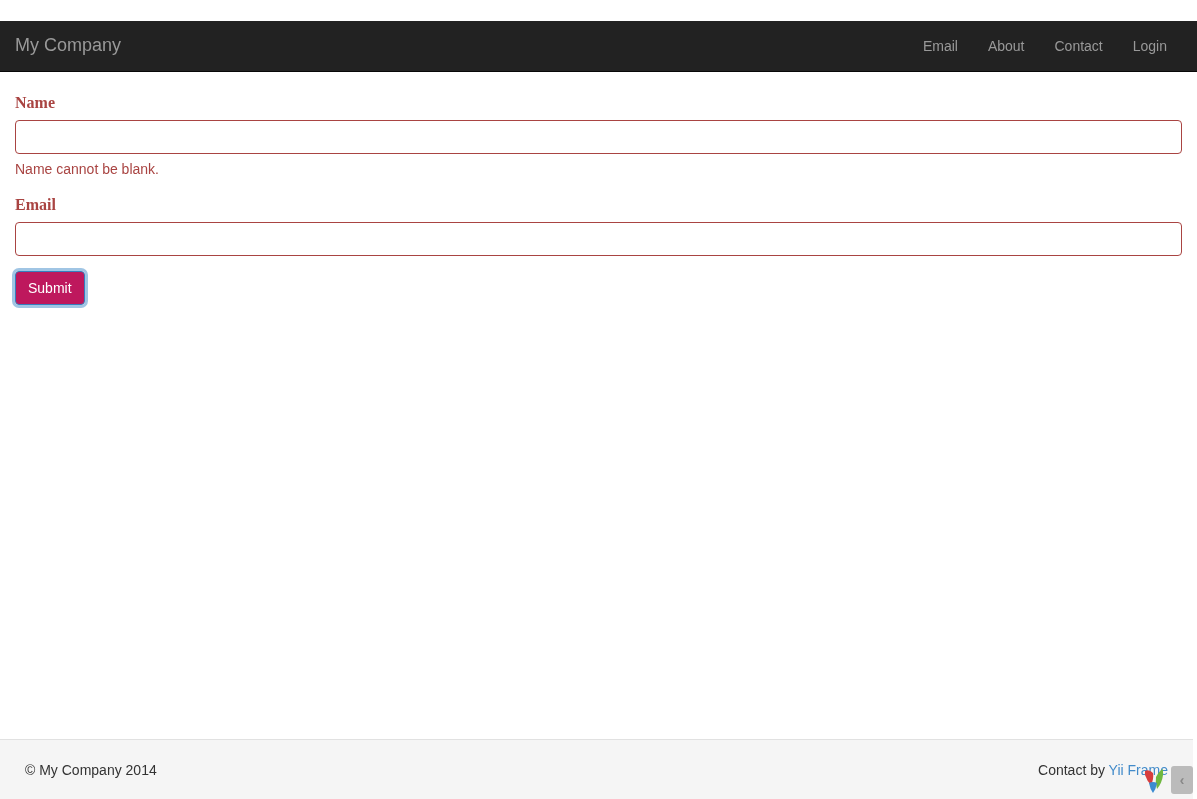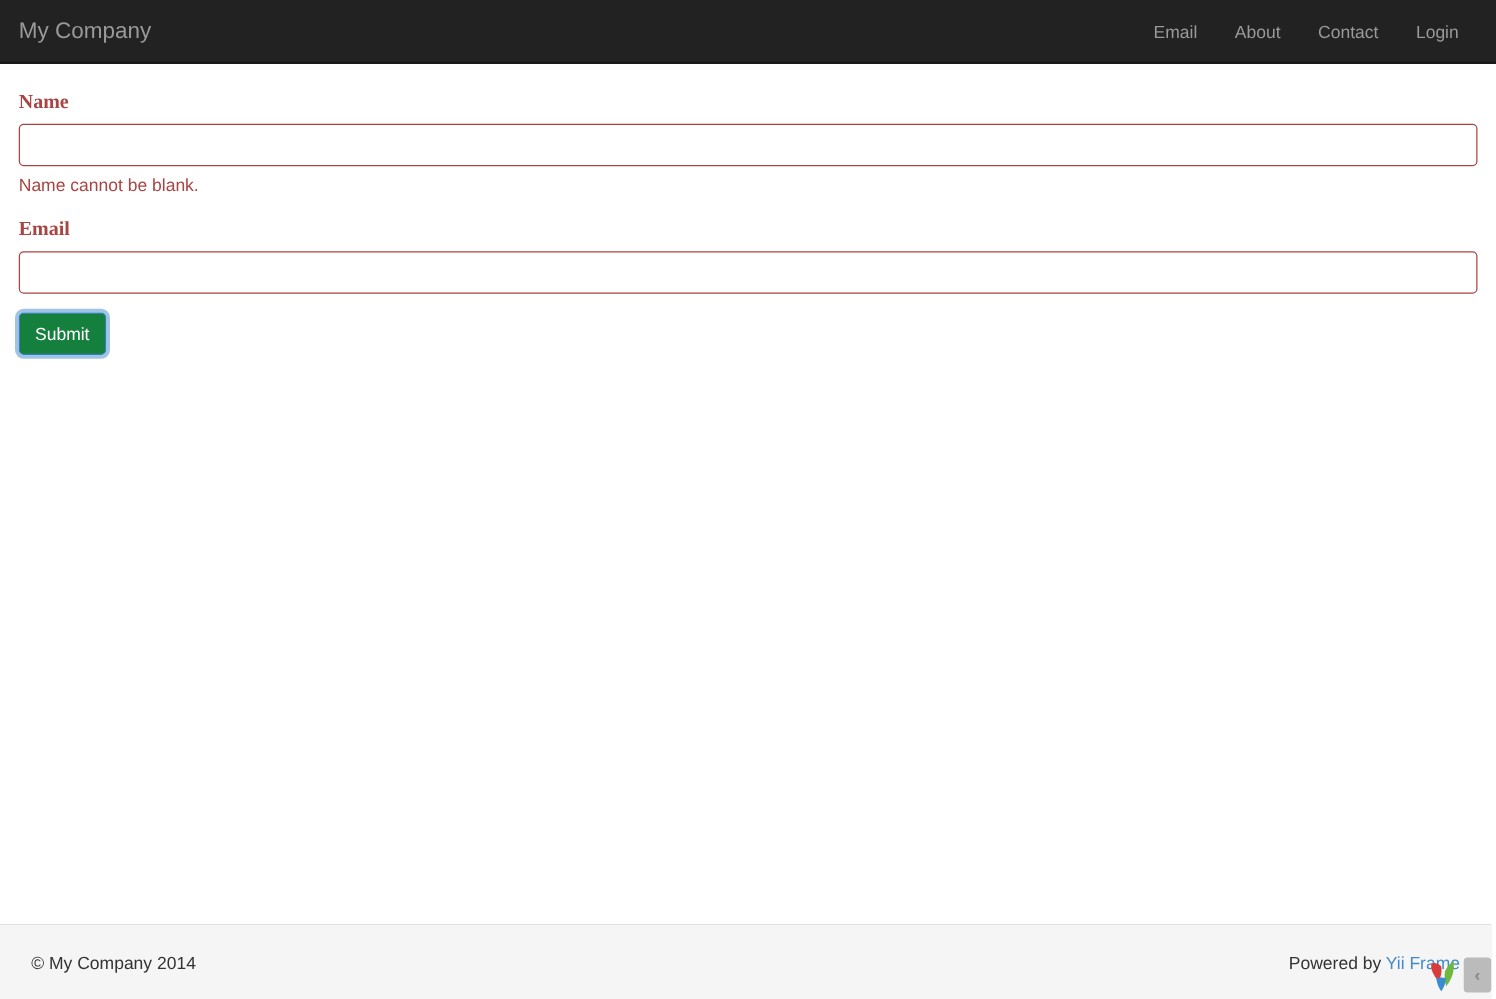--- a/index.html
+++ b/index.html
@@ -15,20 +15,21 @@
       border-bottom: 1px solid #080808;
       min-height: 50px;
       position: relative;
     }
     .navbar-container {
       padding: 0 15px;
       display: flex;
       justify-content: space-between;
       align-items: center;
       height: 50px;
+      margin-top: 21px;
     }
     .navbar-brand {
       color: #999;
       font-size: 18px;
       text-decoration: none;
       padding: 15px 15px 15px 0;
     }
     .nav {
       list-style: none;
       display: flex;
@@ -80,21 +81,21 @@
     }
     .help-block {
       display: block;
       margin-top: 5px;
       margin-bottom: 10px;
       color: #737373;
       font-size: 14px;
     }
     .btn-primary {
       color: #fff;
-      background-color: #15803d;
+      background-color: #be185d;
       border: 1px solid #357ebd;
       padding: 6px 12px;
       font-size: 14px;
       line-height: 1.428571429;
       border-radius: 4px;
       cursor: pointer;
       outline: 3px solid rgba(66,139,202,0.5);
       outline-offset: 0px;
     }
     .footer {
@@ -188,21 +189,21 @@
     </div>
     <div class="form-group">
       <button type="submit" class="btn-primary">Submit</button>
     </div>
   </form>
 </div>
 
 <footer class="footer">
   <div class="footer-left">© My Company 2014</div>
   <div class="footer-right">
-    <span>Powered by </span><a href="#">Yii Frame</a>
+    <span>Contact by </span><a href="#">Yii Frame</a>
   </div>
 </footer>
 
 <div class="debug-toolbar">
   <div class="yii-logo">
     <svg viewBox="0 0 30 30" width="30" height="30">
       <path d="M 6 6 Q 10 4 14 8 Q 15 14 12 20 Q 8 16 6 10 Z" fill="#d73d3d"></path>
       <path d="M 24 4 Q 20 6 17 12 Q 16 18 18 24 Q 23 18 24 10 Z" fill="#6fb83f"></path>
       <path d="M 10 18 Q 14 16 18 18 Q 17 24 14 28 Q 11 24 10 18 Z" fill="#3b8bd1"></path>
     </svg>

